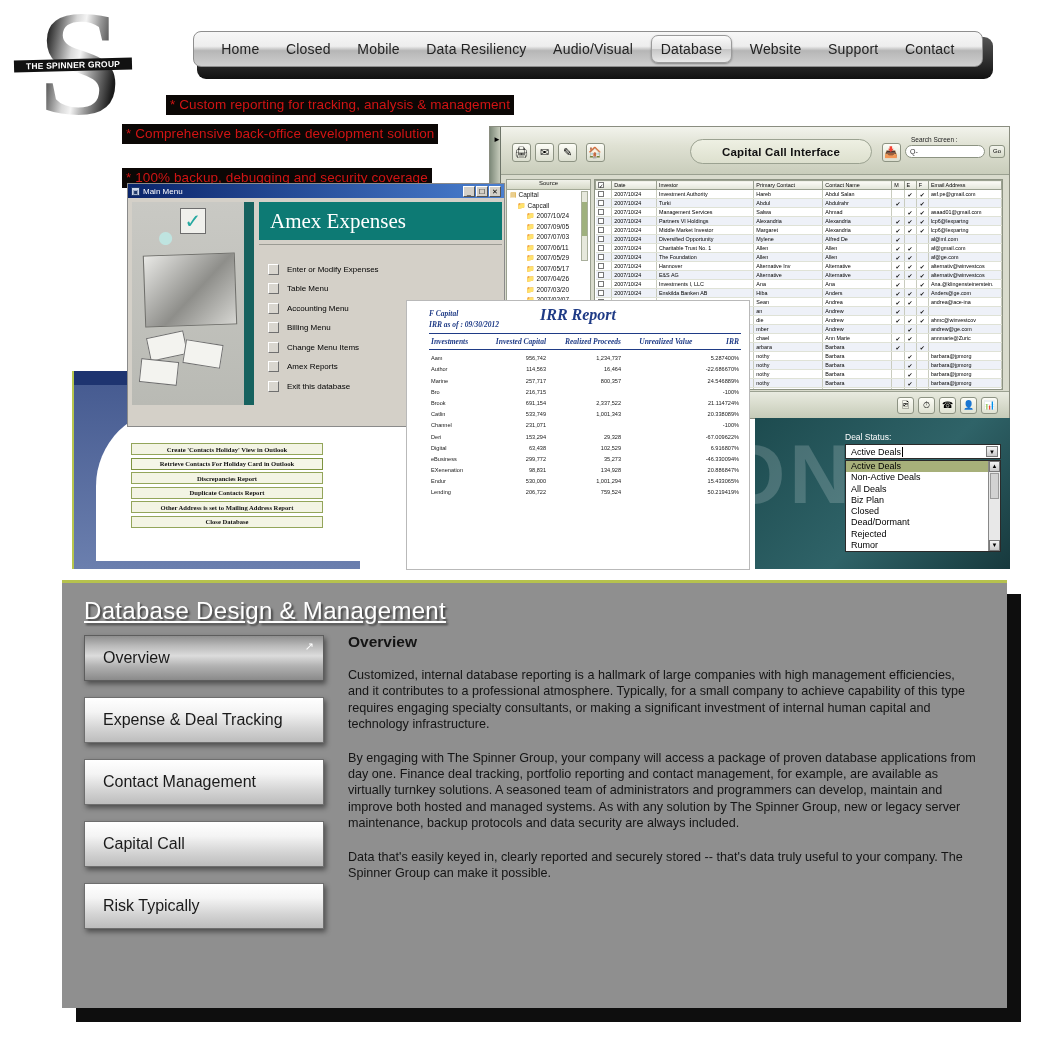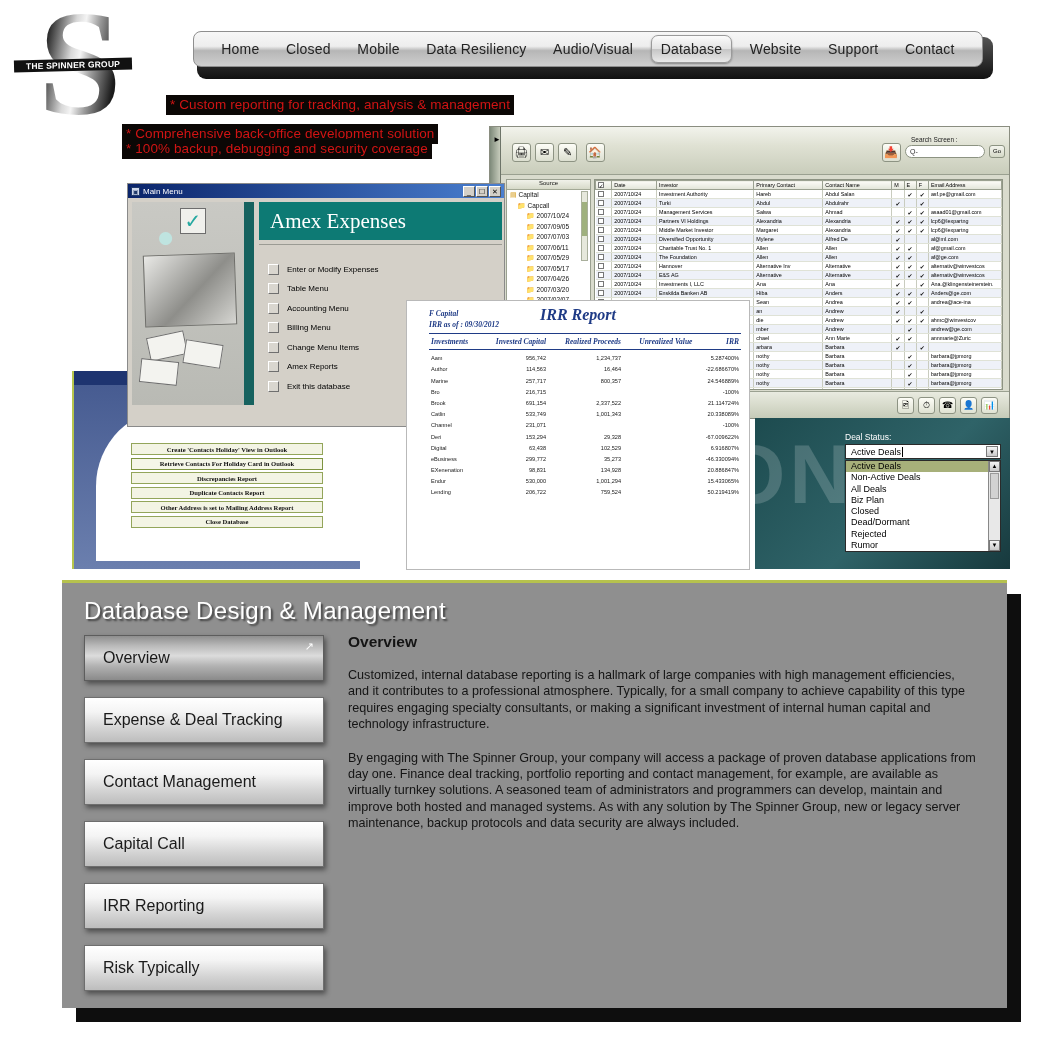--- a/index.html
+++ b/index.html
@@ -278,21 +278,21 @@
   #ds-sb .thumb { position:absolute; top:12px; left:1px; right:1px; height:26px; background:#d2d2d2; border:1px solid #9a9a9a; }
 
   
   #botshadow { position:absolute; left:76px; top:594px; width:945px; height:428px; background:#0e0e0e; }
   #bottom {
     position:absolute; left:62px; top:580px; width:945px; height:428px;
     background:#8f8f8f; border-top:3px solid #b6c24e;
   }
   #bot-title {
     position:absolute; left:22px; top:14px; font-size:24px; color:#fff;
-    text-shadow:2px 2px 2px rgba(0,0,0,.55); letter-spacing:.3px;
+    text-shadow:2px 2px 2px rgba(0,0,0,.55); letter-spacing:.3px;text-decoration:underline;
   }
   #bot-side { position:absolute; left:22px; top:52px; width:240px; }
   .sidebtn {
     height:46px; margin-bottom:16px; position:relative;
     display:flex; align-items:center; padding-left:18px;
     font-size:16px; color:#1a1a1a;
     border:1px solid #6e6e6e; box-shadow:2px 3px 5px rgba(0,0,0,.45);
     background:linear-gradient(#ffffff 0%,#f4f4f4 32%,#d3d3d3 70%,#bdbdbd 100%);
   }
   .sidebtn.active {
@@ -324,32 +324,33 @@
       <div class="navitem active">Database</div>
       <div class="navitem">Website</div>
       <div class="navitem">Support</div>
       <div class="navitem">Contact</div>
     </div>
 </div>
 
 <div id="banners">
     <div class="redband" style="left: 122px; top: 95px; margin-left: 44px;">* Custom reporting for tracking, analysis &amp; management</div>
     <div class="redband" style="left: 122px; top: 124px;">* Comprehensive back-office development solution</div>
-    <div class="redband" style="left: 122px; top: 139px;">* 100% backup, debugging and security coverage</div>
+    <div class="redband" style="left: 122px; top: 168px;">* 100% backup, debugging and security coverage</div>
   </div>
 
 <div id="capcall">
   <div id="cc-leftedge">
     <span class="arrow">►</span>
   </div>
   <div id="cc-topbar">
     <div class="cc-tool" style="left:11px">🖨</div>
     <div class="cc-tool" style="left:34px">✉</div>
     <div class="cc-tool" style="left:57px">✎</div>
     <div class="cc-tool" style="left:85px">🏠</div>
+    <div id="cc-title-pill">Capital Call Interface</div>
     <div class="cc-tool" style="left:381px">📥</div>
     <div id="cc-search-label">Search Screen :</div>
     <div id="cc-search-box">Q-</div>
     <div id="cc-go">Go</div>
   </div>
 
   <div id="cc-source">
     <div class="hdr">Source</div>
     <div id="cc-tree">
         <div class="tree-row" style="padding-left: 3px;"><span class="folder">▤</span> Capital</div>
@@ -860,23 +861,23 @@
 </div>
 
 <div id="botshadow"></div>
 <div id="bottom">
   <div id="bot-title">Database Design &amp; Management</div>
   <div id="bot-side">
       <div class="sidebtn active">Overview<span class="arrow-ne">↗</span></div>
       <div class="sidebtn">Expense &amp; Deal Tracking</div>
       <div class="sidebtn">Contact Management</div>
       <div class="sidebtn">Capital Call</div>
-      <div class="sidebtn">IRR Reporting</div>
       <div class="sidebtn">Risk Typically</div>
     </div>
   <div id="bot-main">
     <div id="bot-h2">Overview</div>
     <div id="bot-paras">
         <p>Customized, internal database reporting is a hallmark of large companies with high management efficiencies, and it contributes to a professional atmosphere. Typically, for a small company to achieve capability of this type requires engaging specialty consultants, or making a significant investment of internal human capital and technology infrastructure.</p>
         <p>By engaging with The Spinner Group, your company will access a package of proven database applications from day one. Finance deal tracking, portfolio reporting and contact management, for example, are available as virtually turnkey solutions. A seasoned team of administrators and programmers can develop, maintain and improve both hosted and managed systems. As with any solution by The Spinner Group, new or legacy server maintenance, backup protocols and data security are always included.</p>
+        <p>Data that's easily keyed in, clearly reported and securely stored -- that's data truly useful to your company. The Spinner Group can make it possible.</p>
       </div>
   </div>
 </div>
 
 </body></html>

